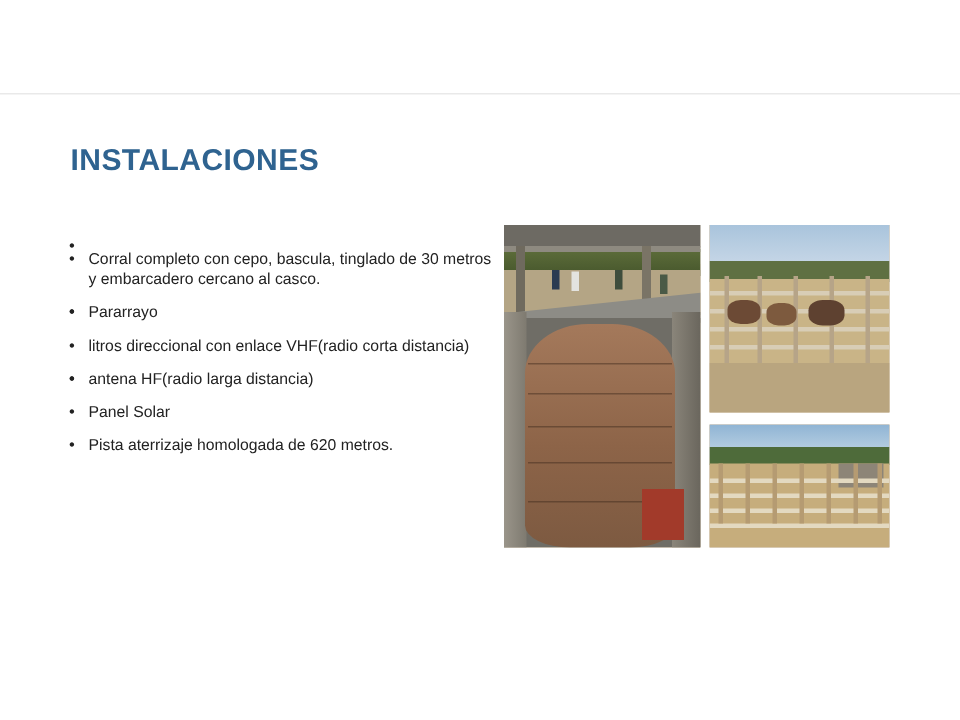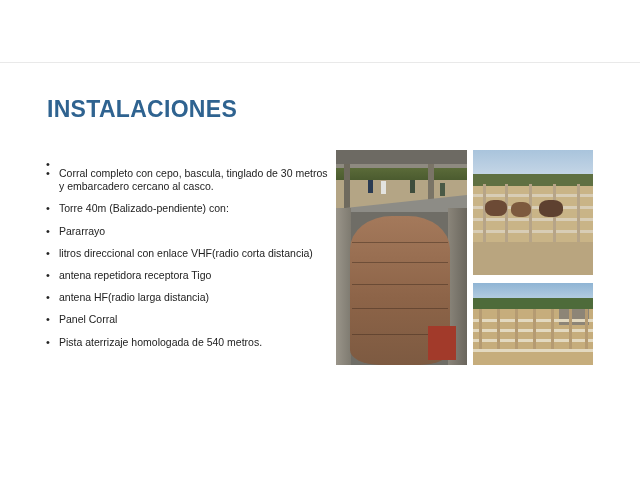--- a/index.html
+++ b/index.html
@@ -25,21 +25,21 @@
     left: 0; top: 0;
     width: 640px;
     height: 62px;
     background: #ffffff;
     border-bottom: 1px solid #e9e9e9;
   }
   .title {
     position: absolute;
     left: 47px;
     top: 96px;
-    font-size: 23px;
+    font-size: 20px;
     font-weight: bold;
     color: #2f6390;
     letter-spacing: 0.3px;
     white-space: nowrap;
   }
   .bullets {
     position: absolute;
     left: 44px;
     top: 158px;
     width: 285px;
@@ -224,51 +224,49 @@
       <span class="dot">•</span>
     </div>
 
     <div class="bullet">
       <span class="dot">•</span>
       <span>Corral completo con cepo, bascula, tinglado de 30 metros y embarcadero cercano al casco.</span>
     </div>
 
     <div class="bullet">
       <span class="dot">•</span>
-      <span>Torre 40m (Balizado-pendiente) con:</span>
     </div>
 
     <div class="bullet">
       <span class="dot">•</span>
       <span>Pararrayo</span>
     </div>
 
     <div class="bullet">
       <span class="dot">•</span>
       <span>litros direccional con enlace VHF(radio corta distancia)</span>
     </div>
 
     <div class="bullet">
       <span class="dot">•</span>
-      <span>antena repetidora receptora Tigo</span>
     </div>
 
     <div class="bullet">
       <span class="dot">•</span>
       <span>antena HF(radio larga distancia)</span>
     </div>
 
     <div class="bullet">
       <span class="dot">•</span>
-      <span>Panel Corral</span>
-    </div>
-
-    <div class="bullet">
-      <span class="dot">•</span>
-      <span>Pista aterrizaje homologada de 540 metros.</span>
+      <span>Panel Solar</span>
+    </div>
+
+    <div class="bullet">
+      <span class="dot">•</span>
+      <span>Pista aterrizaje homologada de 620 metros.</span>
     </div>
 
   </div>
 
   <div class="photos">
 
     <div class="photo left-big">
       <div class="p1-sky"></div>
       <div class="p1-trees"></div>
       <div class="p1-roof"></div>

